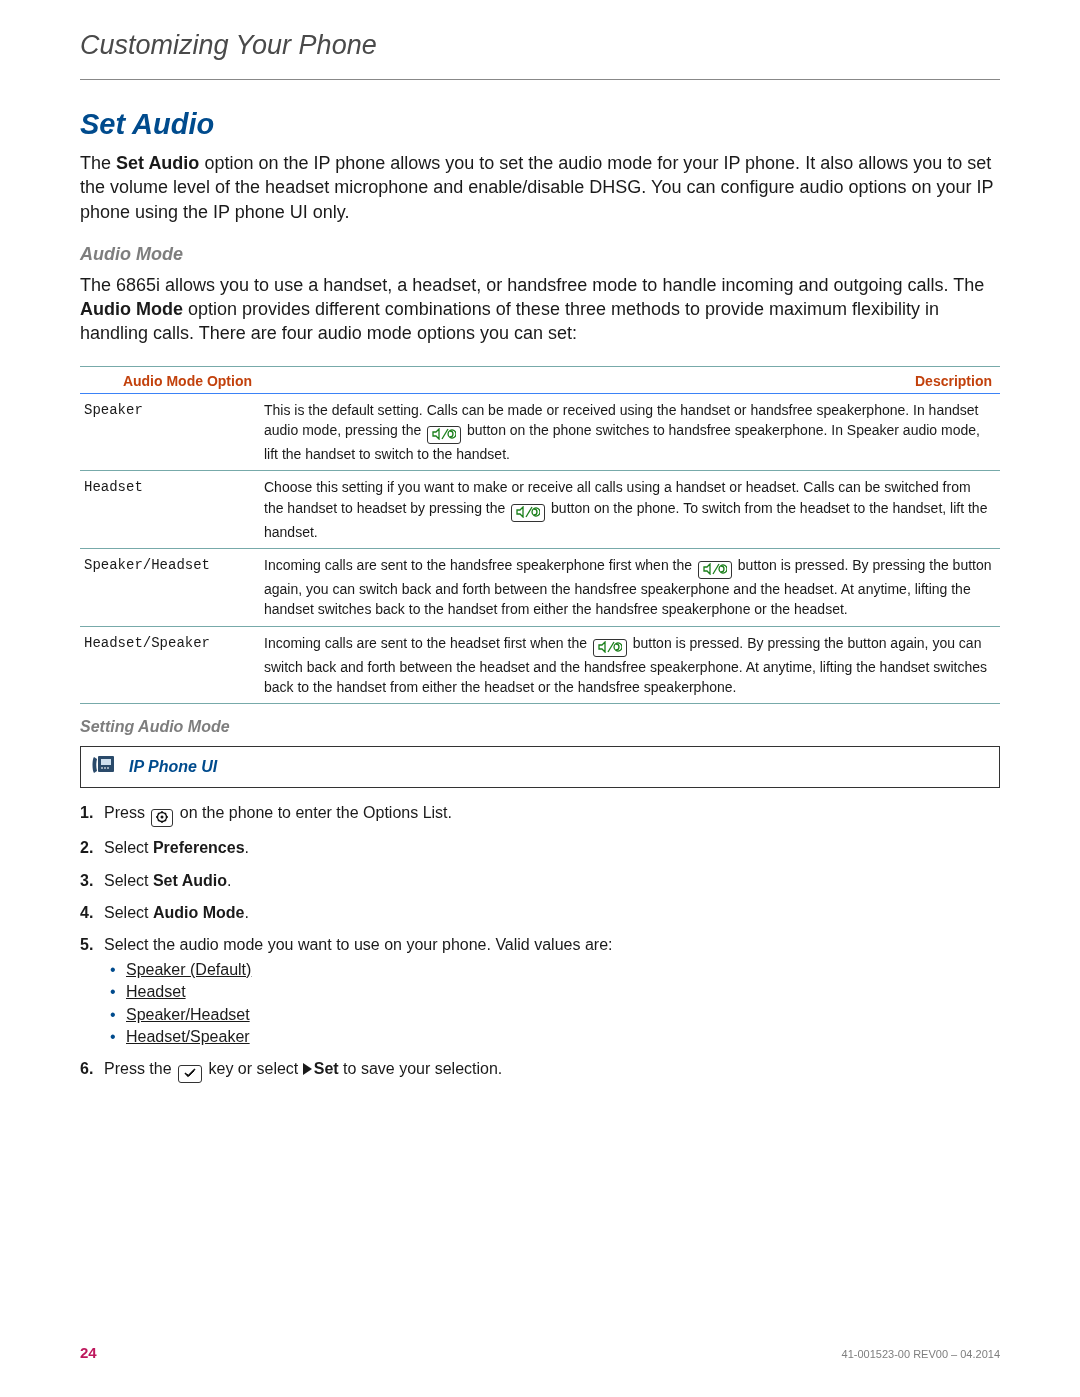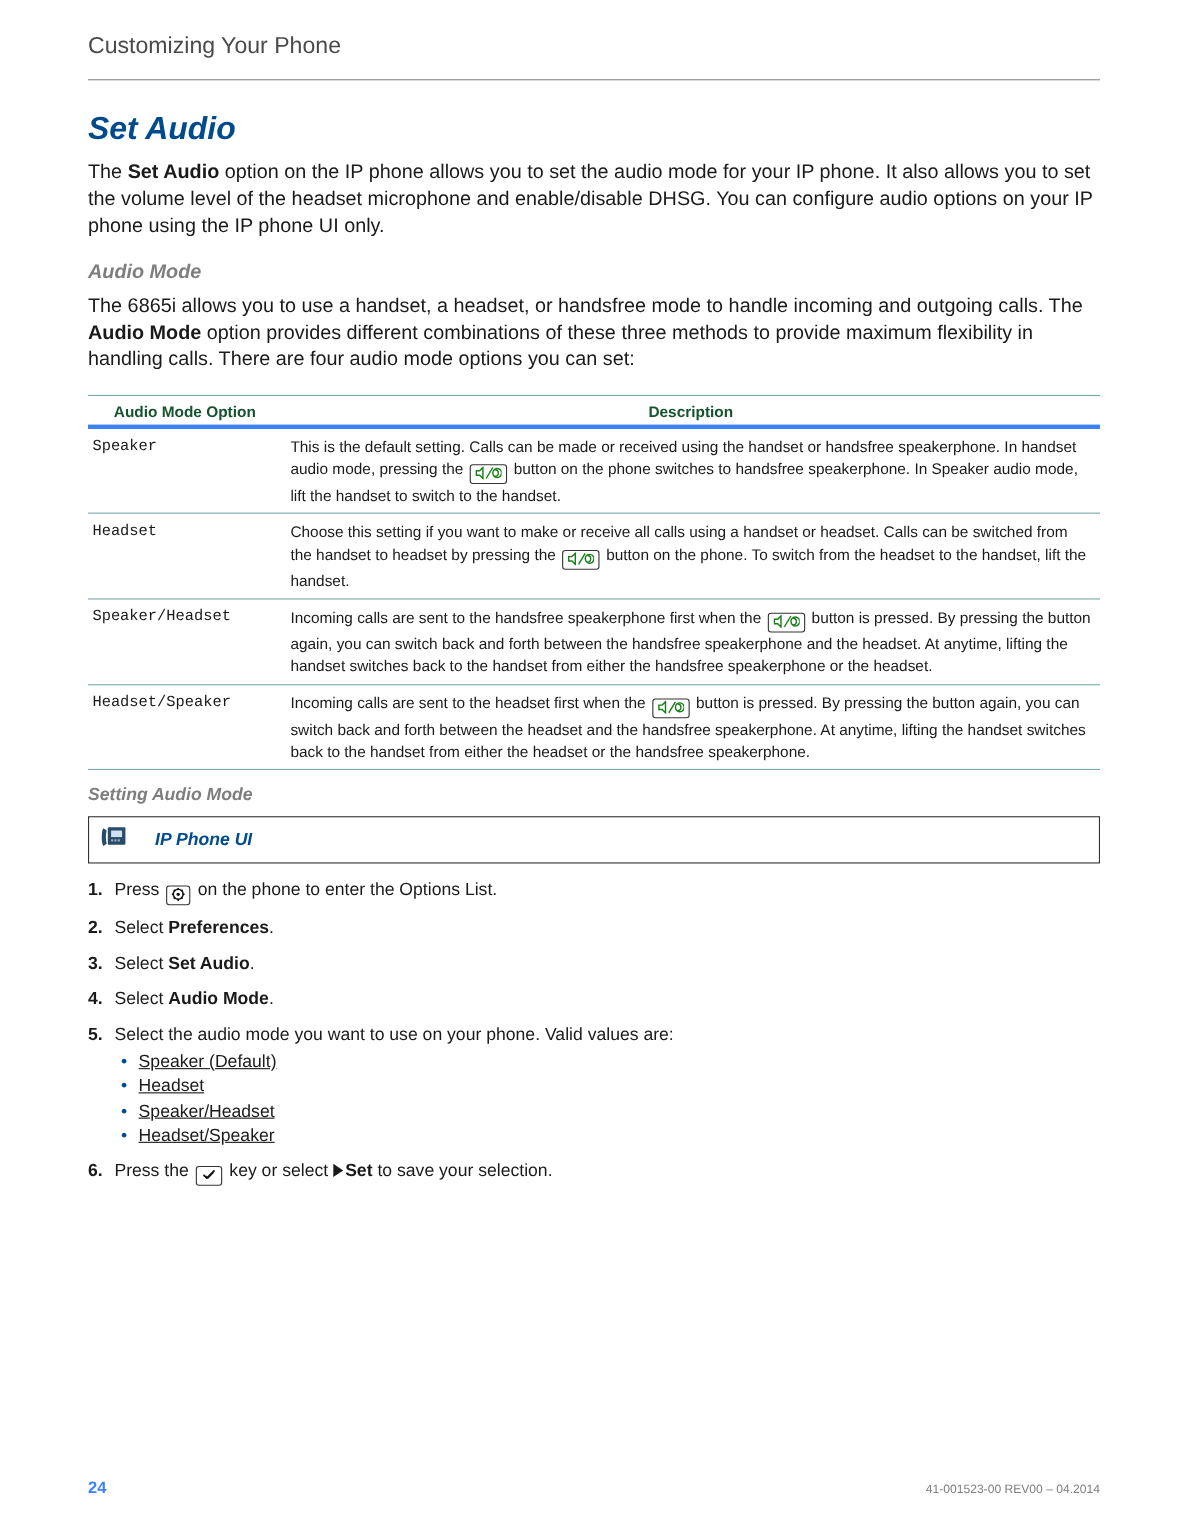--- a/index.html
+++ b/index.html
@@ -6,21 +6,22 @@
   body {
     font-family: "Myriad Pro", "Segoe UI", Arial, sans-serif;
     color: #1a1a1a;
     background: #fff;
     width: 1080px;
     height: 1397px;
     position: relative;
     padding: 30px 80px 0 80px;
   }
   .chapter-title {
-    font-size: 21px;
+    font-style: italic;
+    font-size: 27px;
     color: #4a4a4a;
     padding-bottom: 18px;
   }
   .hr-line {
     border: none;
     border-top: 1px solid #888;
     margin-bottom: 28px;
   }
   .h1 {
     color: #004b8d;
@@ -49,26 +50,26 @@
     margin-top: 14px;
     margin-bottom: 10px;
   }
   table.options {
     width: 100%;
     border-collapse: collapse;
     font-size: 14px;
     margin-top: 6px;
   }
   table.options th {
-    text-align: center;
-    color: #14532d;
+    text-align: right;
+    color: #c2410c;
     font-weight: bold;
     padding: 6px 8px 4px 4px;
     border-top: 1px solid #7aa;
-    border-bottom: 4px solid #3b82f6;
+    border-bottom: 1px solid #3b82f6;
   }
   table.options td {
     vertical-align: top;
     padding: 6px 8px 6px 4px;
     border-bottom: 1px solid #7aa;
     line-height: 1.45;
   }
   table.options td.opt {
     width: 180px;
     white-space: nowrap;
@@ -86,21 +87,21 @@
     background: #fff;
     font-size: 12px;
     position: relative;
   }
   .key-btn svg { vertical-align: -2px; }
   .ui-box {
     border: 1px solid #333;
     display: flex;
     align-items: center;
     padding: 6px 10px;
-    gap: 24px;
+    gap: 12px;
     margin-bottom: 14px;
   }
   .ui-box-label {
     color: #004b8d;
     font-weight: bold;
     font-style: italic;
     font-size: 16px;
   }
   ol.steps {
     list-style: none;
@@ -137,21 +138,21 @@
     position: absolute;
     bottom: 36px;
     left: 80px;
     right: 80px;
     display: flex;
     justify-content: space-between;
     align-items: baseline;
   }
   .page-num {
     font-weight: bold;
-    color: #3b82f6;
+    color: #be185d;
     font-size: 15px;
   }
   .doc-rev {
     font-size: 11px;
     color: #7e7e7e;
     margin-left: 22px;
   }
   .play-tri {
     display: inline-block;
     width: 0; height: 0;

